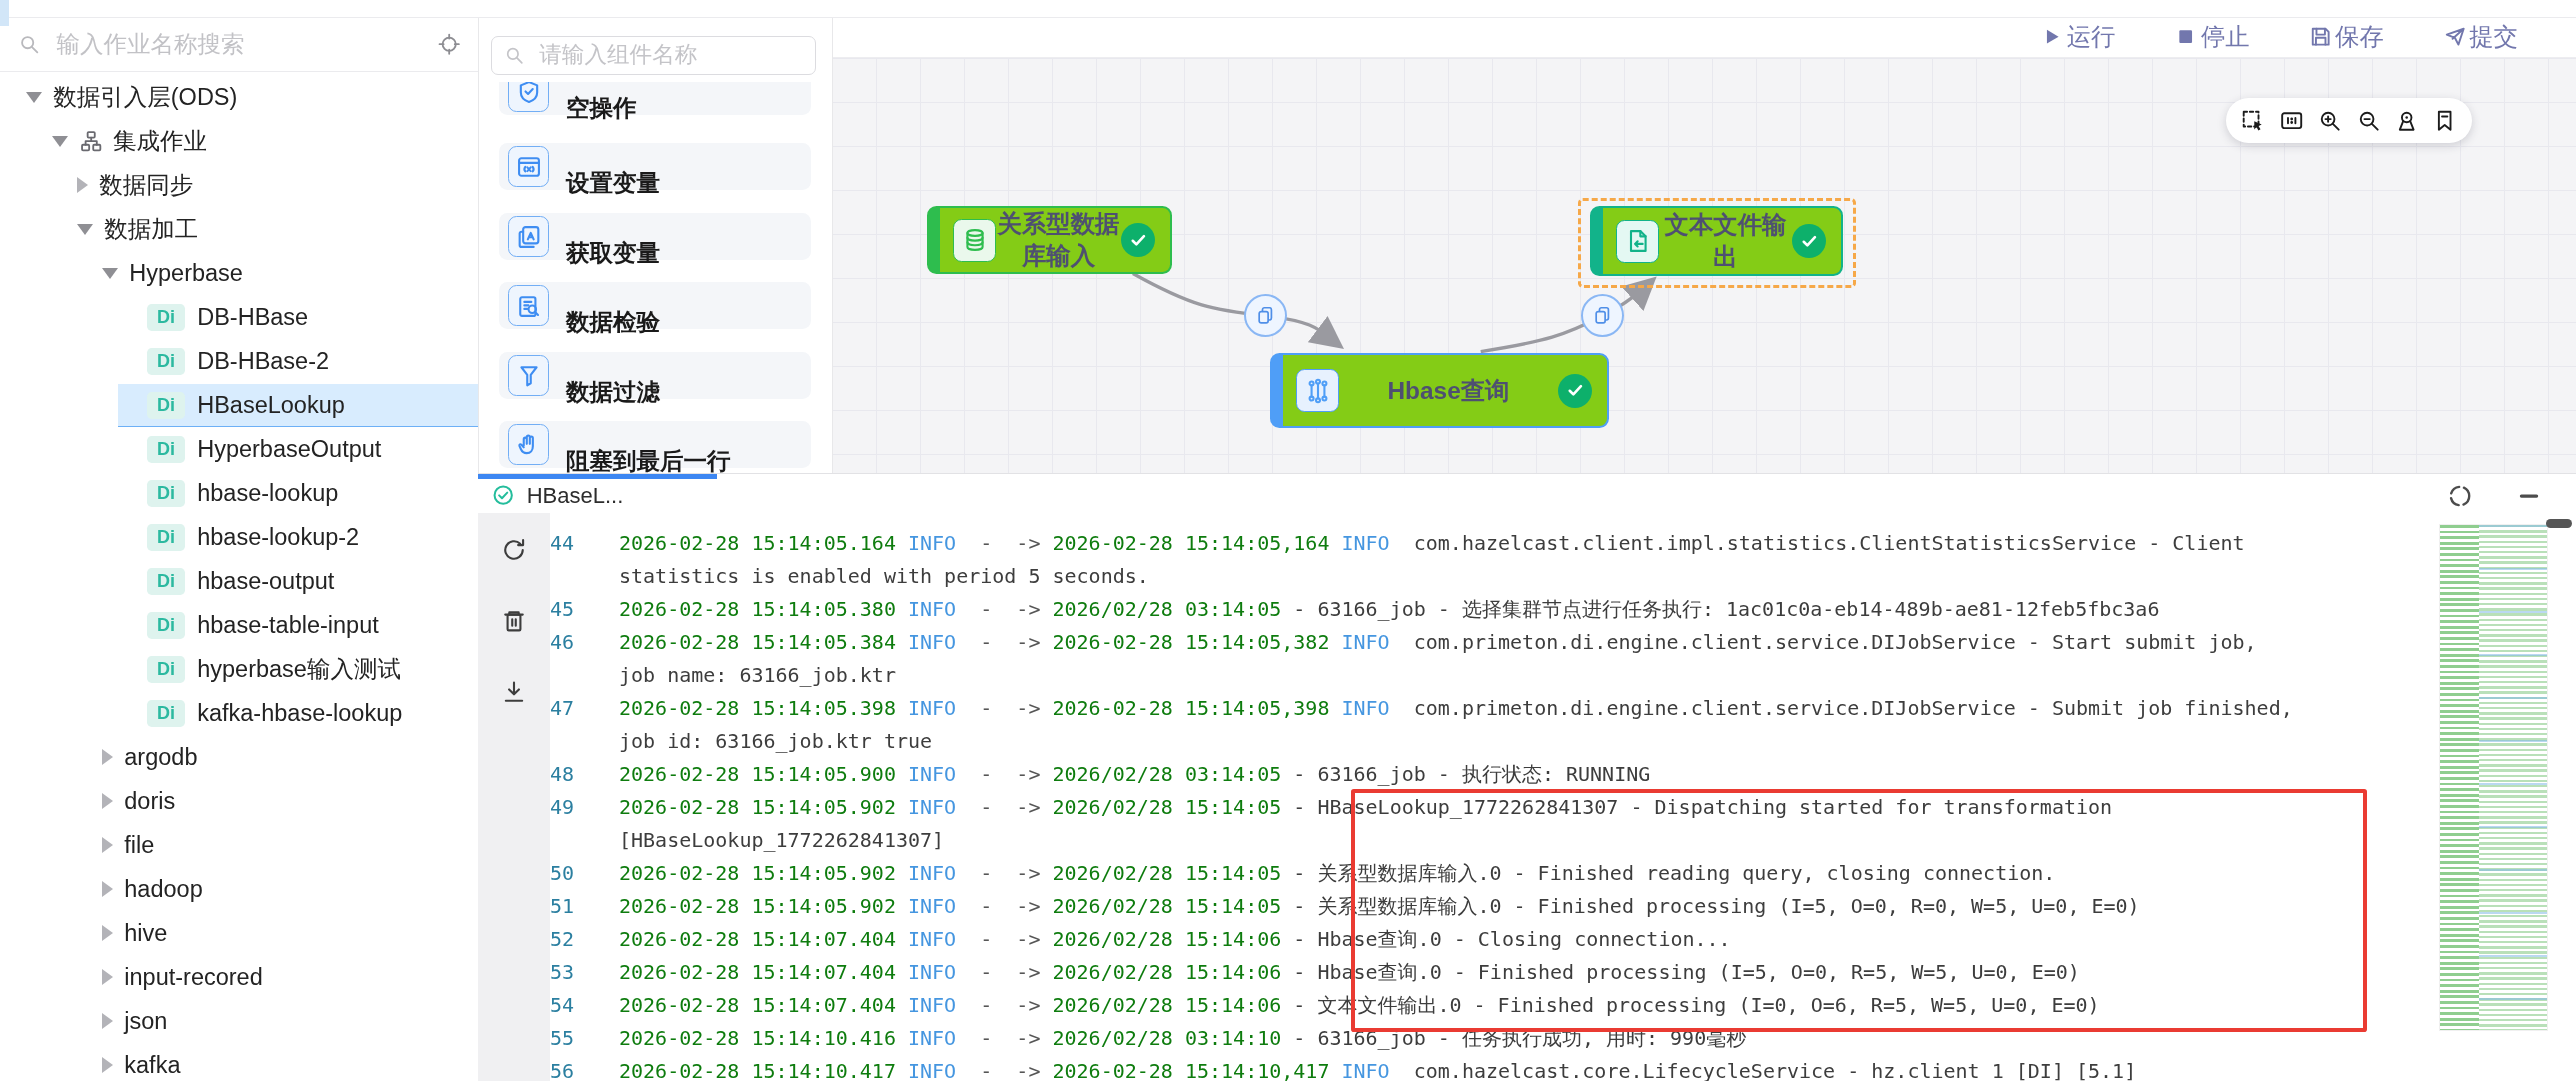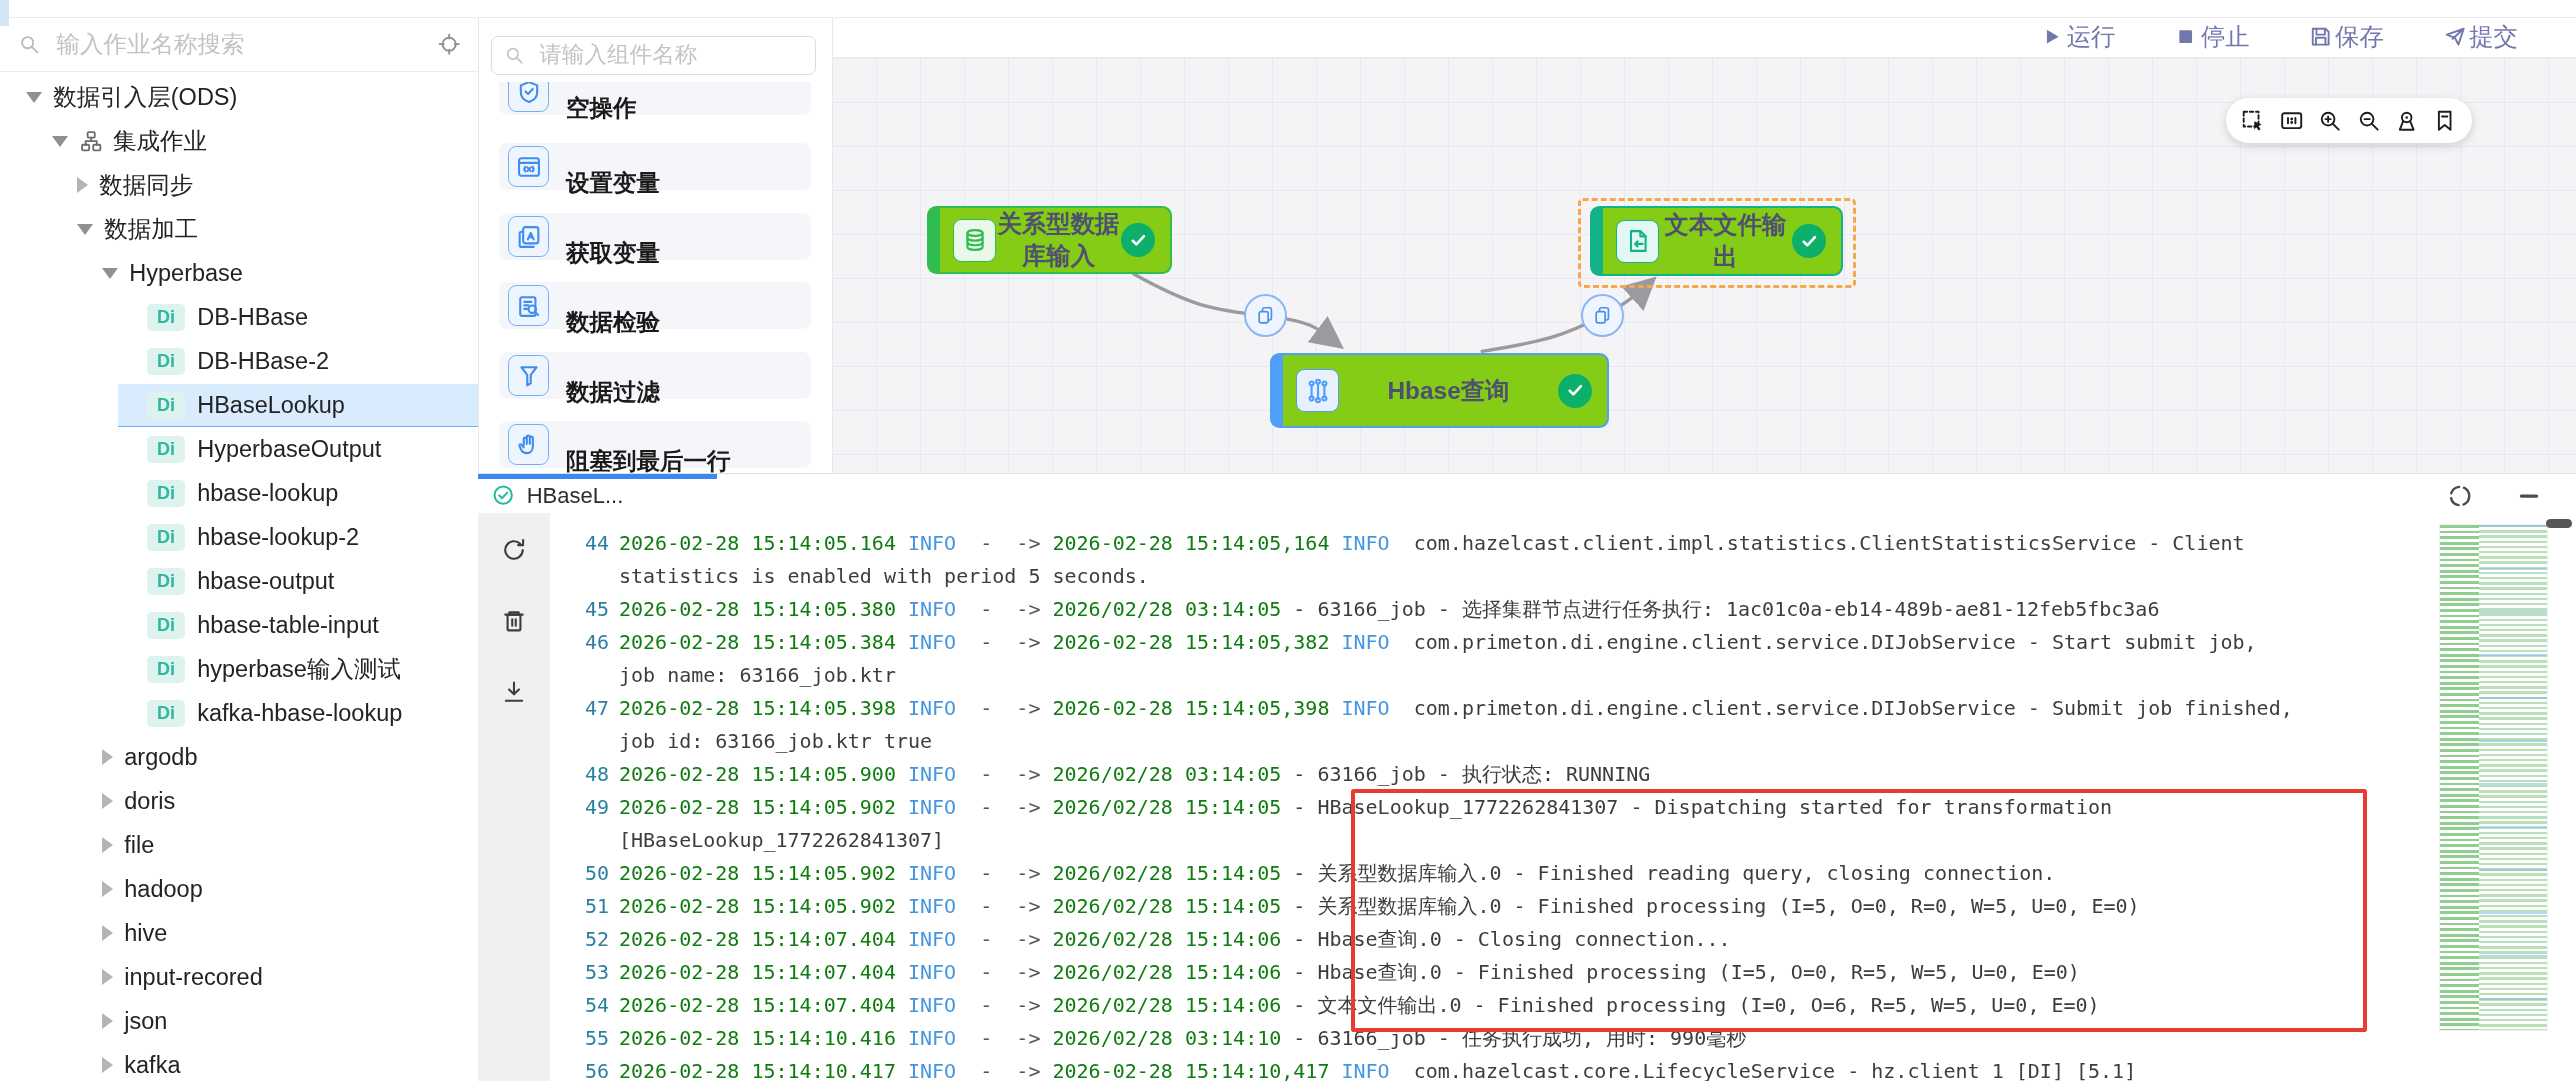--- a/index.html
+++ b/index.html
@@ -97,21 +97,21 @@
   .log-tab .tabic{width:24.4px;height:24.4px;color:#24bd9c;}
   .log-tab-label{font-size:22px;color:#2d2d2d;}
   .log-hicons{position:absolute;right:34px;display:flex;gap:43px;color:#4c4c4c;}
   .log-hicons svg{width:26px;height:26px;cursor:pointer}
   .log-left{position:absolute;left:0;top:39px;width:72px;bottom:0;background:#f0f0f2;
             display:flex;flex-direction:column;align-items:center;padding-top:22.6px;gap:43px;color:#3d3d3d;box-sizing:border-box;}
   .log-left svg{width:28px;height:28px;cursor:pointer}
   .log-body{position:absolute;left:72px;top:39px;right:0;bottom:0;background:#fff;overflow:hidden;
             font-family:"DejaVu Sans Mono",monospace;font-size:20px;padding-top:14px;box-sizing:border-box;}
   .log-row{position:relative;line-height:33px;height:33px;padding-left:69px;white-space:pre;}
-  .ln{position:absolute;left:16px;top:0;width:43px;text-align:right;color:#2b7fa0;}
+  .ln{position:absolute;left:0;top:0;width:43px;text-align:left;color:#2b7fa0;}
   .lg{color:#0e7c0e}.lb{color:#4596e0}.ld{color:#565656}.lt{color:#3d3d3d}
   .red-box{position:absolute;left:873px;top:315px;width:1008px;height:235px;border:4.7px solid #ea3b32;
            border-radius:2.8px;z-index:6;pointer-events:none;}
   .minimap{position:absolute;left:1961px;top:50px;width:107px;height:505px;z-index:4;background:
      repeating-linear-gradient(to bottom,rgba(130,185,230,.55) 0 1.9px,transparent 1.9px 43px),
      repeating-linear-gradient(to bottom,#b9e0b9 0 2.4px,#ffffff 2.4px 5.2px);
      border:0.9px solid #f0f0f0;cursor:pointer;}
   .minimap::before{content:"";position:absolute;left:0;top:0;width:39px;height:100%;background:
      repeating-linear-gradient(to bottom,#8fce8f 0 2.8px,#ffffff 2.8px 5.6px);}
   .scroll-thumb{position:absolute;left:2068px;top:45px;width:26px;height:9.4px;border-radius:4.7px;

